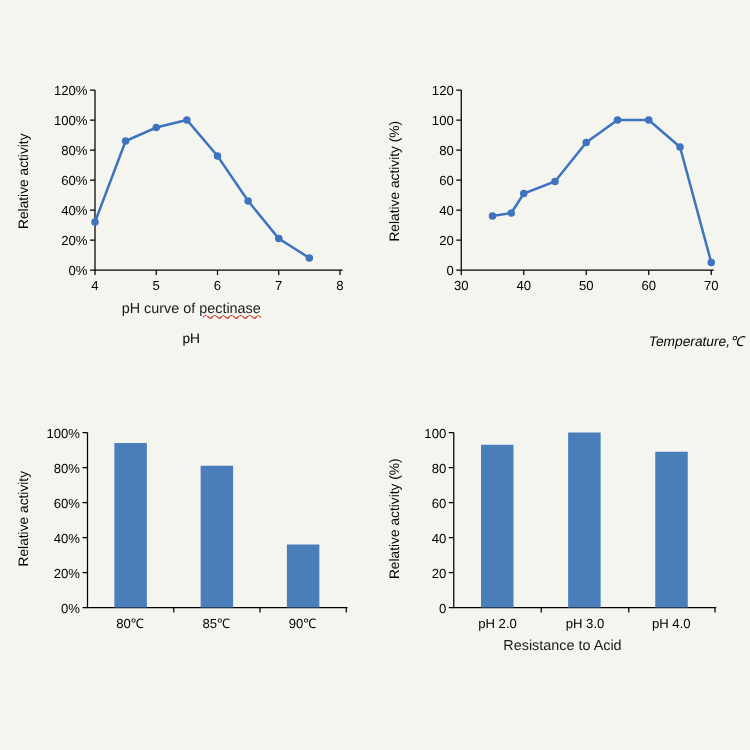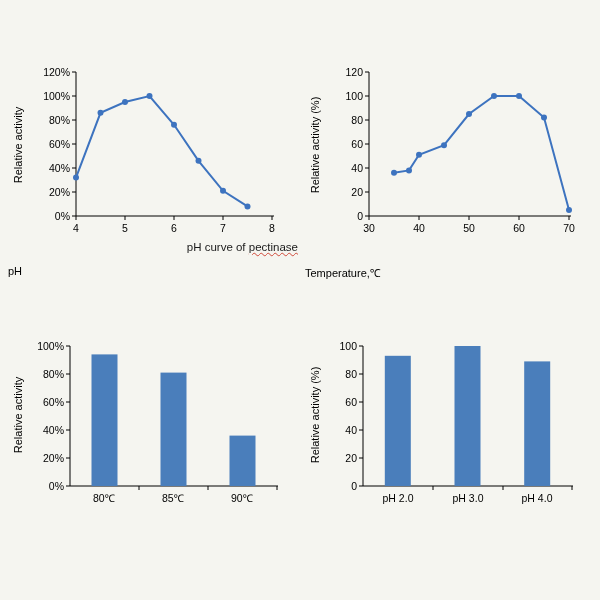--- a/index.html
+++ b/index.html
@@ -30,21 +30,21 @@
 
   .chart-area {
     position: relative;
     width: 100%;
     height: 205px;
   }
   svg {
     display: block;
   }
   .caption {
-    text-align: right;
+    text-align: center;
     font-size: 11.5px;
     color: #1a1a1a;
     margin-top: 6px;
   }
   .caption .misspell {
     text-decoration: underline;
     text-decoration-style: wavy;
     text-decoration-color: #d04a3a;
     text-decoration-thickness: 1px;
   }
@@ -247,18 +247,21 @@
         <text class="tick-label" x="163" y="202" text-anchor="middle">pH 3.0</text>
         <text class="tick-label" x="232" y="202" text-anchor="middle">pH 4.0</text>
 
         <g id="acid-bars">
             <rect x="79.8" y="55.8" width="26" height="130.2" class="bar"></rect>
             <rect x="149.5" y="46.0" width="26" height="140.0" class="bar"></rect>
             <rect x="219.2" y="61.4" width="26" height="124.6" class="bar"></rect>
           </g>
       </svg>
     </div>
-  </div>
-
-  <div style="position:absolute;left:8px;top:265px;width:290px;font-size:11px;">pH</div>
-  <div style="position:absolute;left:305px;top:265px;width:290px;text-align:left;font-size:11px;">Temperature,℃</div>
+    <div class="caption">
+      <span>Resistance to Acid</span><span class="misspell"></span>
+    </div>
+  </div>
+
+  <div style="position:absolute;left:8px;top:265px;width:290px;text-align:center;font-size:11px;">pH</div>
+  <div style="position:absolute;left:305px;top:265px;width:290px;text-align:right;font-size:11px;font-style:italic;">Temperature,℃</div>
 
 </div>
 
 </body></html>

